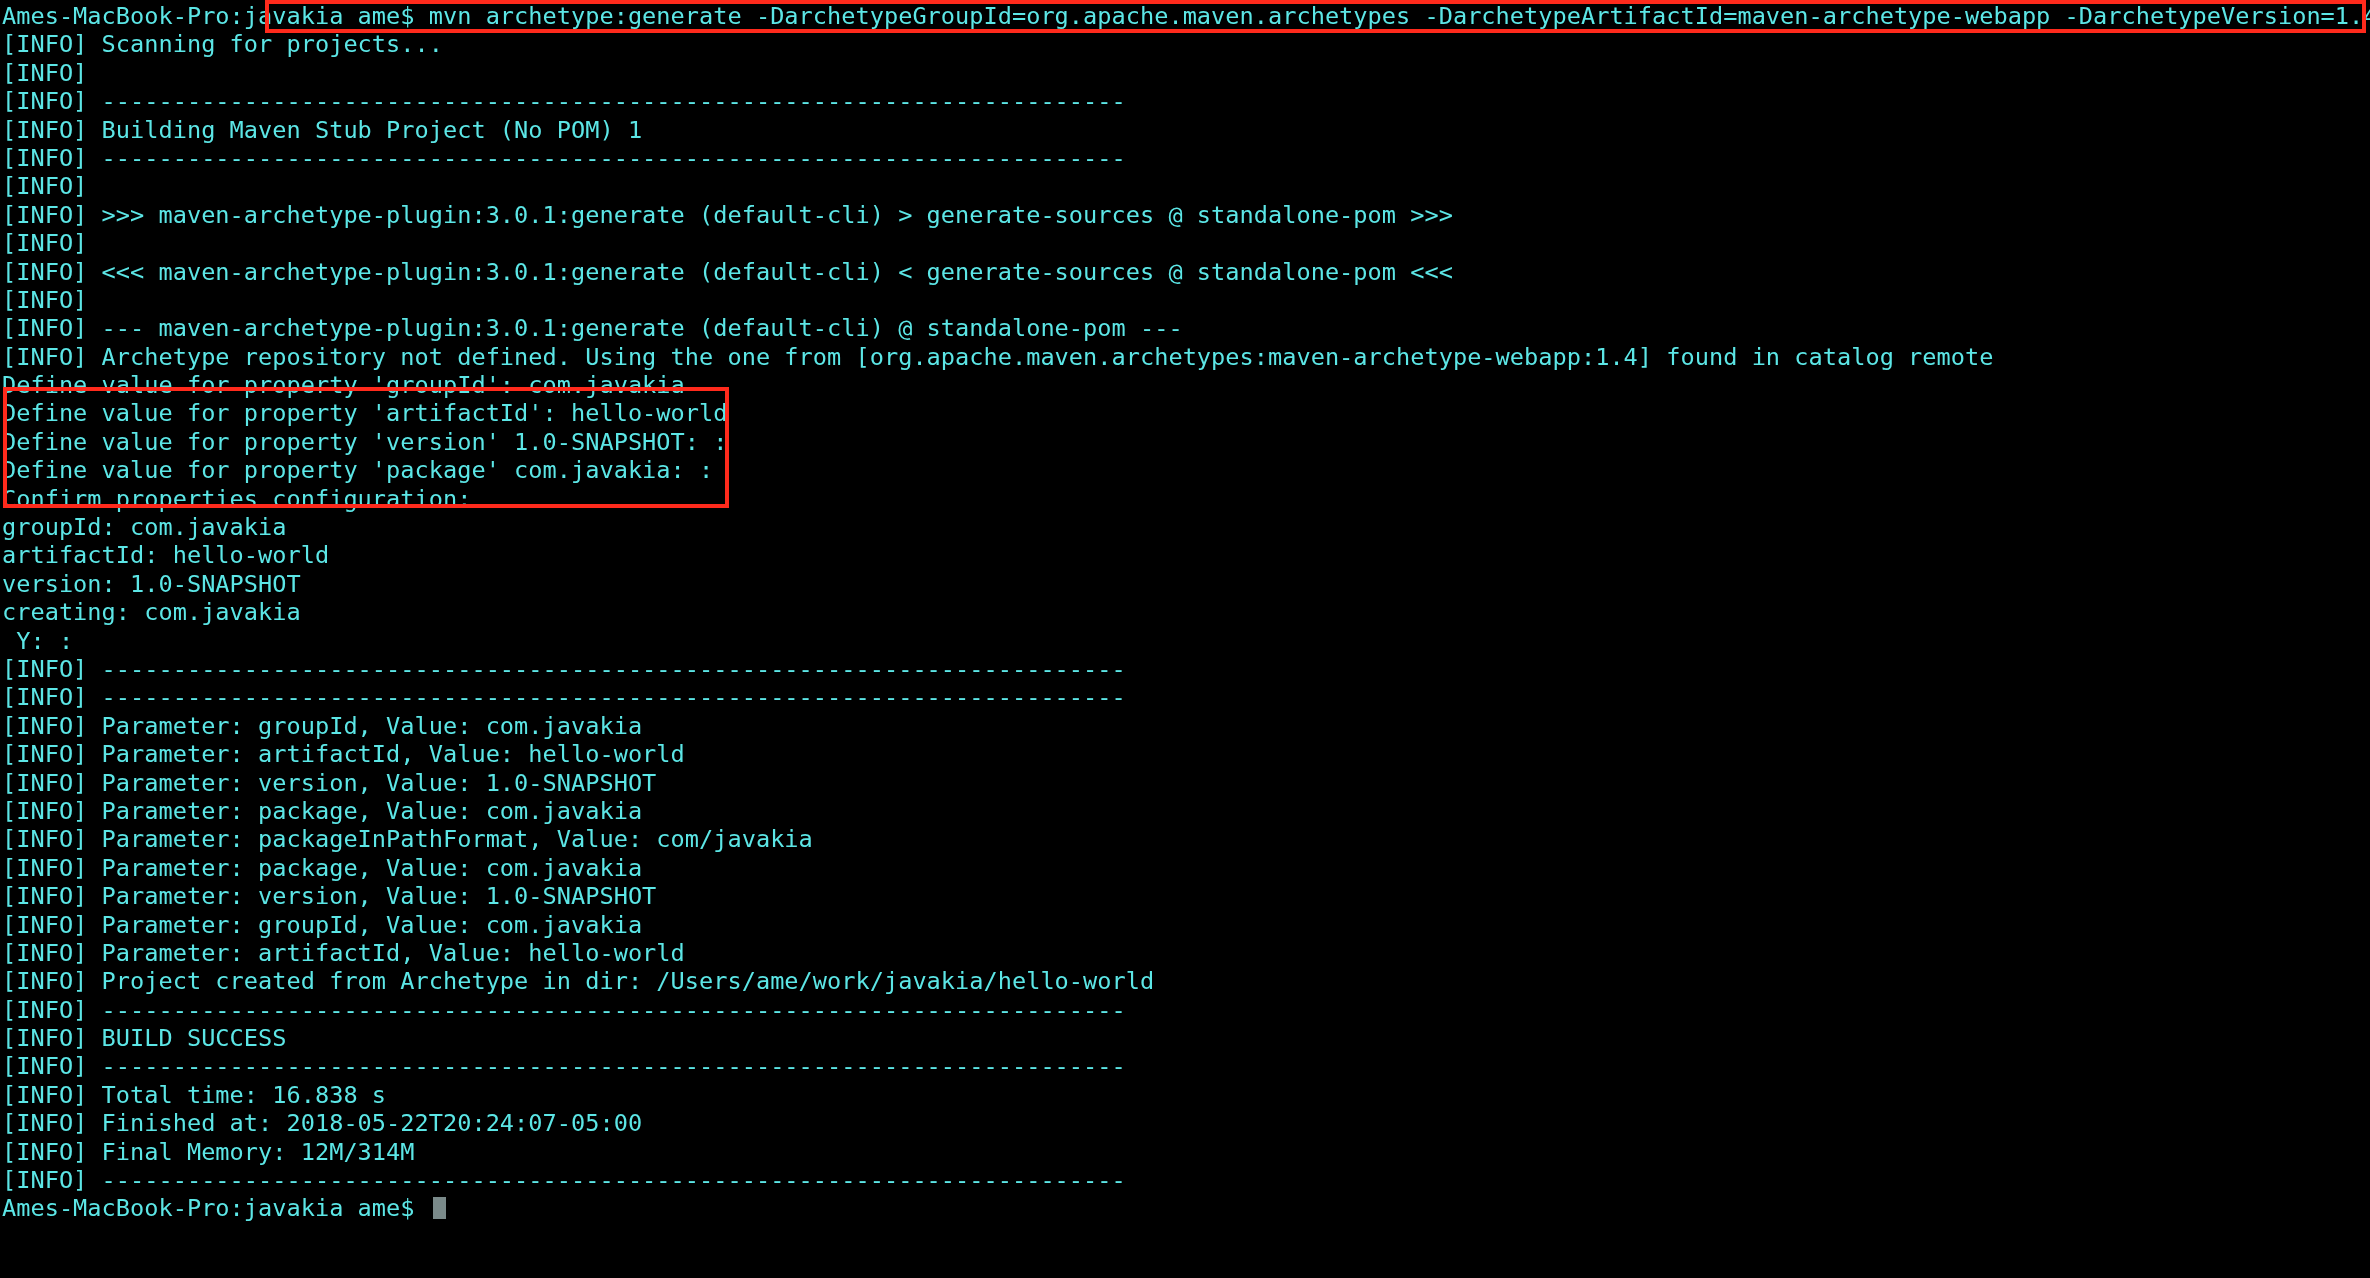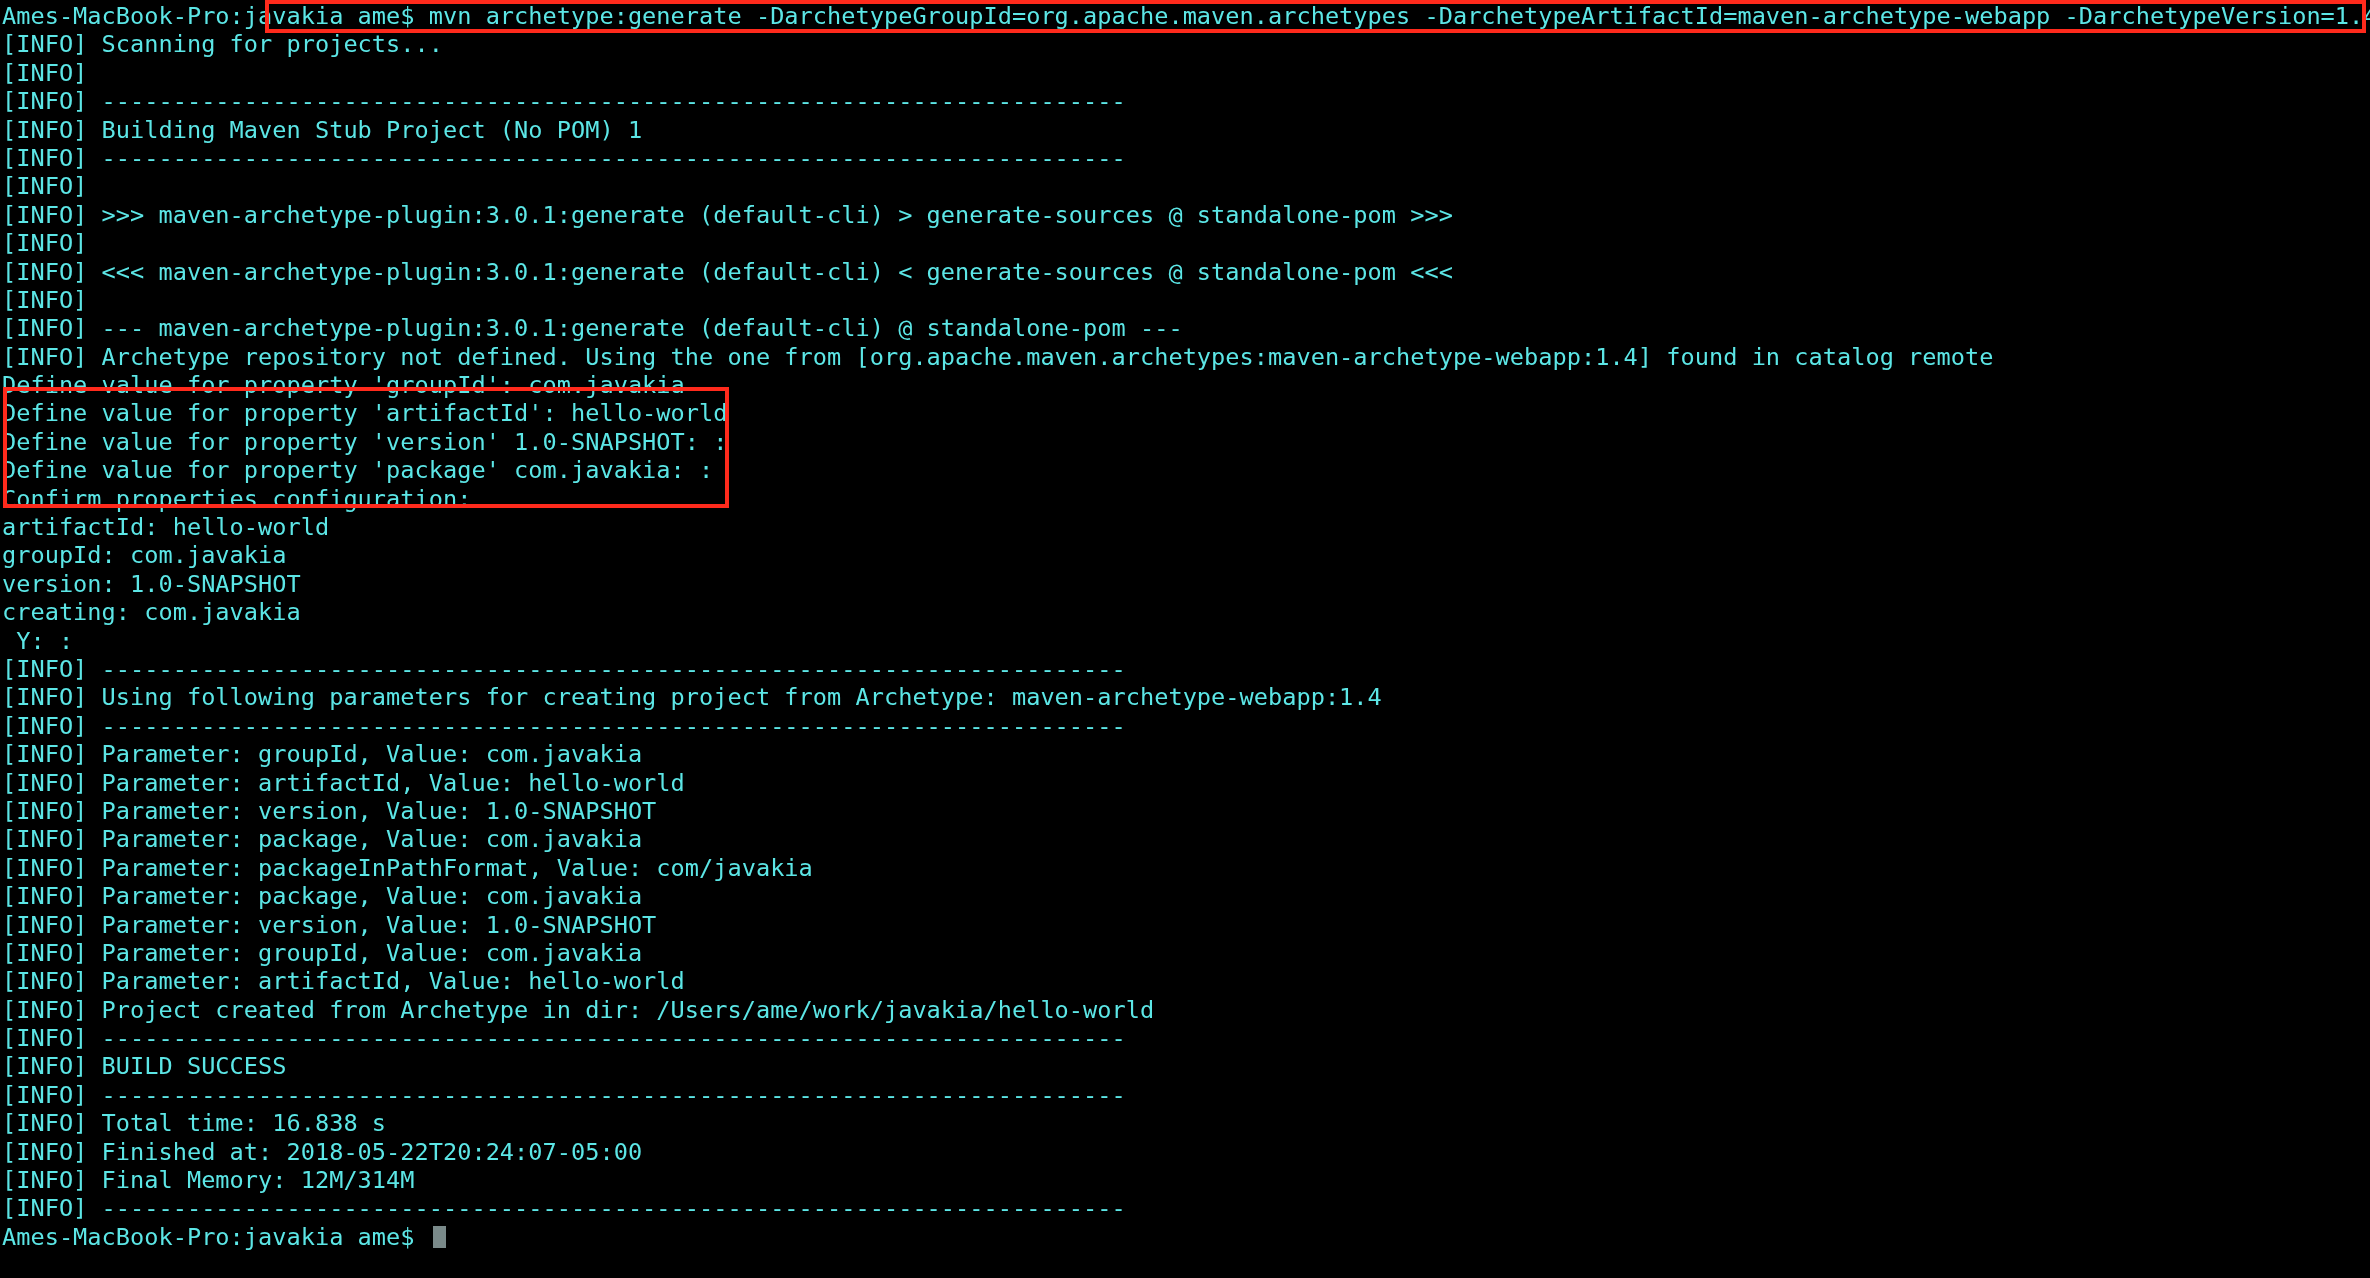--- a/index.html
+++ b/index.html
@@ -88,27 +88,26 @@
     <span class="line">[INFO] </span>
     <span class="line">[INFO] &lt;&lt;&lt; maven-archetype-plugin:3.0.1:generate (default-cli) &lt; generate-sources @ standalone-pom &lt;&lt;&lt;</span>
     <span class="line">[INFO] </span>
     <span class="line">[INFO] --- maven-archetype-plugin:3.0.1:generate (default-cli) @ standalone-pom ---</span>
     <span class="line">[INFO] Archetype repository not defined. Using the one from [org.apache.maven.archetypes:maven-archetype-webapp:1.4] found in catalog remote</span>
     <span class="line">Define value for property 'groupId': com.javakia</span>
     <span class="line">Define value for property 'artifactId': hello-world</span>
     <span class="line">Define value for property 'version' 1.0-SNAPSHOT: :</span>
     <span class="line">Define value for property 'package' com.javakia: :</span>
     <span class="line">Confirm properties configuration:</span>
+    <span class="line">groupId: com.javakia</span>
     <span class="line">artifactId: hello-world</span>
-    <span class="line">groupId: com.javakia</span>
     <span class="line">version: 1.0-SNAPSHOT</span>
     <span class="line">creating: com.javakia</span>
     <span class="line"> Y: :</span>
     <span class="line">[INFO] ------------------------------------------------------------------------</span>
-    <span class="line">[INFO] Using following parameters for creating project from Archetype: maven-archetype-webapp:1.4</span>
     <span class="line">[INFO] ------------------------------------------------------------------------</span>
     <span class="line">[INFO] Parameter: groupId, Value: com.javakia</span>
     <span class="line">[INFO] Parameter: artifactId, Value: hello-world</span>
     <span class="line">[INFO] Parameter: version, Value: 1.0-SNAPSHOT</span>
     <span class="line">[INFO] Parameter: package, Value: com.javakia</span>
     <span class="line">[INFO] Parameter: packageInPathFormat, Value: com/javakia</span>
     <span class="line">[INFO] Parameter: package, Value: com.javakia</span>
     <span class="line">[INFO] Parameter: version, Value: 1.0-SNAPSHOT</span>
     <span class="line">[INFO] Parameter: groupId, Value: com.javakia</span>
     <span class="line">[INFO] Parameter: artifactId, Value: hello-world</span>

